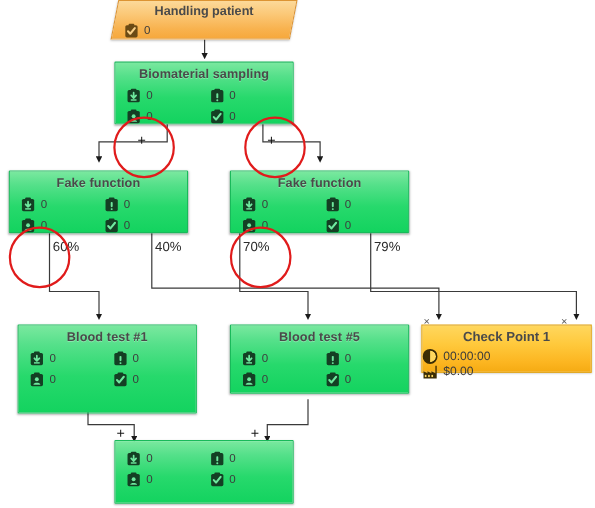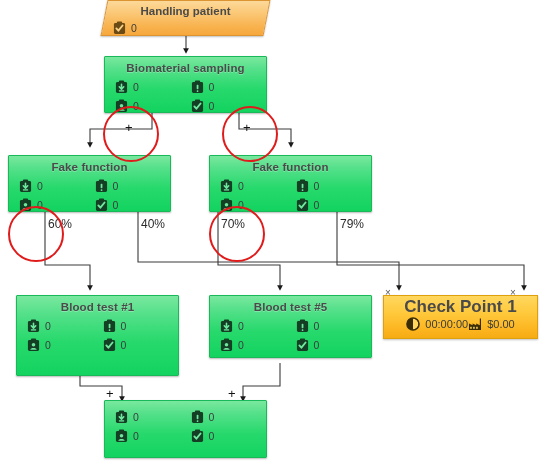--- a/index.html
+++ b/index.html
@@ -93,30 +93,31 @@
   .checkpoint-node {
     position: absolute;
     box-sizing: border-box;
     background: linear-gradient(to bottom, #ffd75e 0%, #ffc93c 40%, #fcb520 80%, #f5ab13 100%);
     border: 1px solid #dfa00d;
     box-shadow: 0 1px 2px rgba(0,0,0,0.25);
     padding-top: 3px;
   }
   .checkpoint-title {
     text-align: center;
-    font-size: 17px;
+    font-size: 12px;
     font-weight: bold;
     color: #4a4a4a;
     line-height: 15px;
   }
   .checkpoint-stats {
     display: flex;
     align-items: flex-start;
     justify-content: center;
     padding-top: 3px;
+    flex-direction: column;
   }
   .cp-stat {
     display: flex;
     align-items: center;
     gap: 5px;
     font-size: 11px;
     color: #3b3b3b;
   }
   .cp-stat .glyph { width: 14px; height: 14px; display:block; }
 

